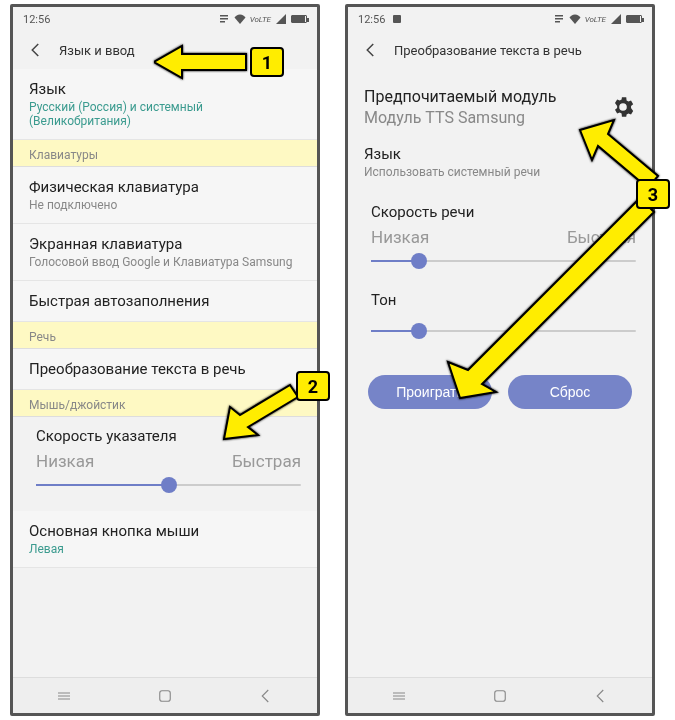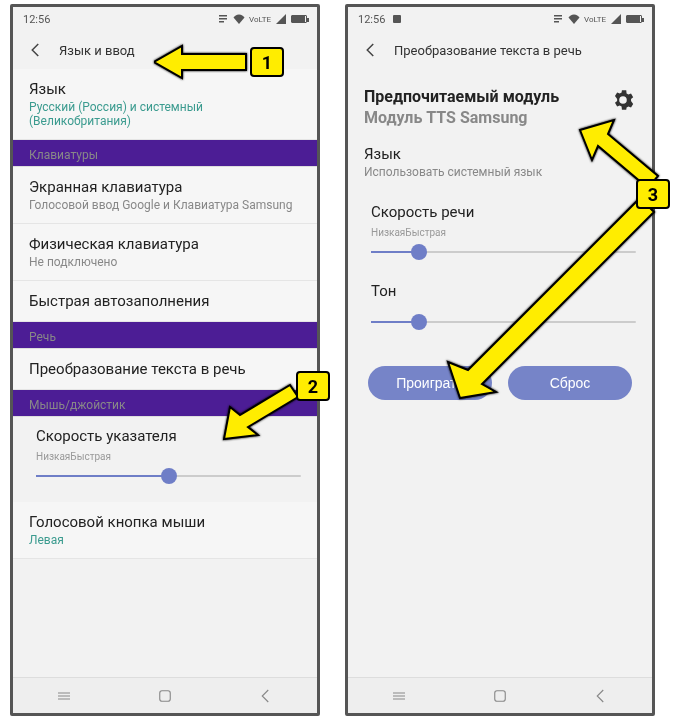--- a/index.html
+++ b/index.html
@@ -36,21 +36,21 @@
     height: 24px;
     display: flex;
     align-items: center;
     justify-content: space-between;
     padding: 0 10px;
     font-size: 11px;
     color: #555;
     background: #f2f2f2;
   }
   .status-left { display:flex; gap:6px; align-items:center;}
-  .status-right { display:flex; gap:4px; align-items:center;}
+  .status-right { display:flex; gap:4px; align-items:center;font-style:italic;}
   .status-icon { width:12px; height:12px; fill:#555; }
   .battery { width:16px; height:8px; border:1px solid #555; border-radius:1px; position:relative; }
   .battery::after { content:""; position:absolute; right:-3px; top:2px; width:2px; height:4px; background:#555;}
   .battery-fill { background:#555; height:100%; width:90%;}
 
   
   .header {
     display: flex;
     align-items: center;
     padding: 10px 14px;
@@ -60,35 +60,35 @@
   .back-icon { width:18px; height:18px; }
   .header-title { font-size: 13px; color:#333; font-weight:400; }
 
   
   .content { flex:1; overflow:hidden; }
   .section-label {
     font-size: 12px;
     color: #888;
     padding: 8px 16px 4px 16px;
     border-bottom: 1px solid #ddd;
-    background:#4c1d95;
+    background:#fef9c3;
   }
   .item {
     padding: 11px 16px;
     background: #f6f6f6;
     border-bottom: 1px solid #e5e5e5;
   }
   .item-title { font-size: 15px; color:#222; }
   .item-sub { font-size: 12px; color:#888; margin-top:2px; }
   .item-sub.link { color:#3b9b8f; }
 
   
   .slider-block { padding: 10px 16px 14px 23px; }
   .slider-title { font-size: 15px; color:#222; }
-  .slider-labels { display:flex; font-size:10px; color:#999; margin-top:6px;}
+  .slider-labels { display:flex; justify-content:space-between; font-size:17px; color:#999; margin-top:6px;}
   .slider-track {
     position: relative;
     height: 24px;
     display:flex; align-items:center;
     margin-top:2px;
   }
   .track-line {
     height:2px; background:#ccc; flex:1; border-radius:2px;
   }
   .track-thumb {
@@ -96,23 +96,22 @@
     width:16px; height:16px; border-radius:50%;
     background:#6f7ec7;
   }
   .track-fill {
     position:absolute; height:2px; background:#6f7ec7; left:0; top:50%; transform:translateY(-50%);
   }
 
   
   .right .content { padding-top:4px; }
   .module-row {
-    display:flex; justify-content:space-between;
+    display:flex; align-items:center; justify-content:space-between;
     padding: 14px 16px 8px 16px;
-    font-weight: bold;
   }
   .module-text .t { font-size:16px; color:#222; }
   .module-text .s { font-size:16px; color:#888; margin-top:2px;}
   .gear-icon { width:26px; height:26px; }
 
   .lang-row { padding: 10px 16px 14px 16px; }
   .lang-row .t { font-size:15px; color:#222; }
   .lang-row .s { font-size:12px; color:#888; margin-top:2px;}
 
   .btnrow {
@@ -189,27 +188,27 @@
 
     <div class="content">
       <div class="item">
         <div class="item-title">Язык</div>
         <div class="item-sub link">Русский (Россия) и системный (Великобритания)</div>
       </div>
 
       <div class="section-label">Клавиатуры</div>
 
       <div class="item">
+        <div class="item-title">Физическая клавиатура</div>
+        <div class="item-sub">Не подключено</div>
+      </div>
+
+      <div class="item">
         <div class="item-title">Экранная клавиатура</div>
         <div class="item-sub">Голосовой ввод Google и Клавиатура Samsung</div>
-      </div>
-
-      <div class="item">
-        <div class="item-title">Физическая клавиатура</div>
-        <div class="item-sub">Не подключено</div>
       </div>
 
 
       <div class="item">
         <div class="item-title">Быстрая автозаполнения</div>
       </div>
 
       <div class="section-label">Речь</div>
 
       <div class="item">
@@ -225,21 +224,21 @@
           <span>Быстрая</span>
         </div>
         <div class="slider-track">
           <div class="track-line"></div>
           <div class="track-fill" style="width:50%;"></div>
           <div class="track-thumb" style="left:50%;"></div>
         </div>
       </div>
 
       <div class="item">
-        <div class="item-title">Голосовой кнопка мыши</div>
+        <div class="item-title">Основная кнопка мыши</div>
         <div class="item-sub link">Левая</div>
       </div>
     </div>
 
     <div class="navbar">
       <svg class="nav-icon" viewBox="0 0 24 24">
           <path d="M4 8h16M4 12h16M4 16h16"></path>
         </svg>
       <svg class="nav-icon" viewBox="0 0 24 24">
           <rect x="5" y="5" width="14" height="14" rx="3"></rect>
@@ -288,21 +287,21 @@
           <div class="t">Предпочитаемый модуль</div>
           <div class="s">Модуль TTS Samsung</div>
         </div>
         <svg class="gear-icon" viewBox="0 0 24 24">
           <path fill="#333" d="M19.4 13a7.5 7.5 0 000-2l2-1.6-2-3.4-2.4 1a7.5 7.5 0 00-1.7-1L15 3h-4l-.3 2a7.5 7.5 0 00-1.7 1l-2.4-1-2 3.4L6.6 11a7.5 7.5 0 000 2l-2 1.6 2 3.4 2.4-1a7.5 7.5 0 001.7 1L11 21h4l.3-2a7.5 7.5 0 001.7-1l2.4 1 2-3.4zM12 15.5A3.5 3.5 0 1115.5 12 3.5 3.5 0 0112 15.5z"></path>
         </svg>
       </div>
 
       <div class="lang-row">
         <div class="t">Язык</div>
-        <div class="s">Использовать системный язык</div>
+        <div class="s">Использовать системный речи</div>
       </div>
 
       <div class="slider-block">
         <div class="slider-title">Скорость речи</div>
         <div class="slider-labels">
           <span>Низкая</span>
           <span>Быстрая</span>
         </div>
         <div class="slider-track">
           <div class="track-line"></div>

